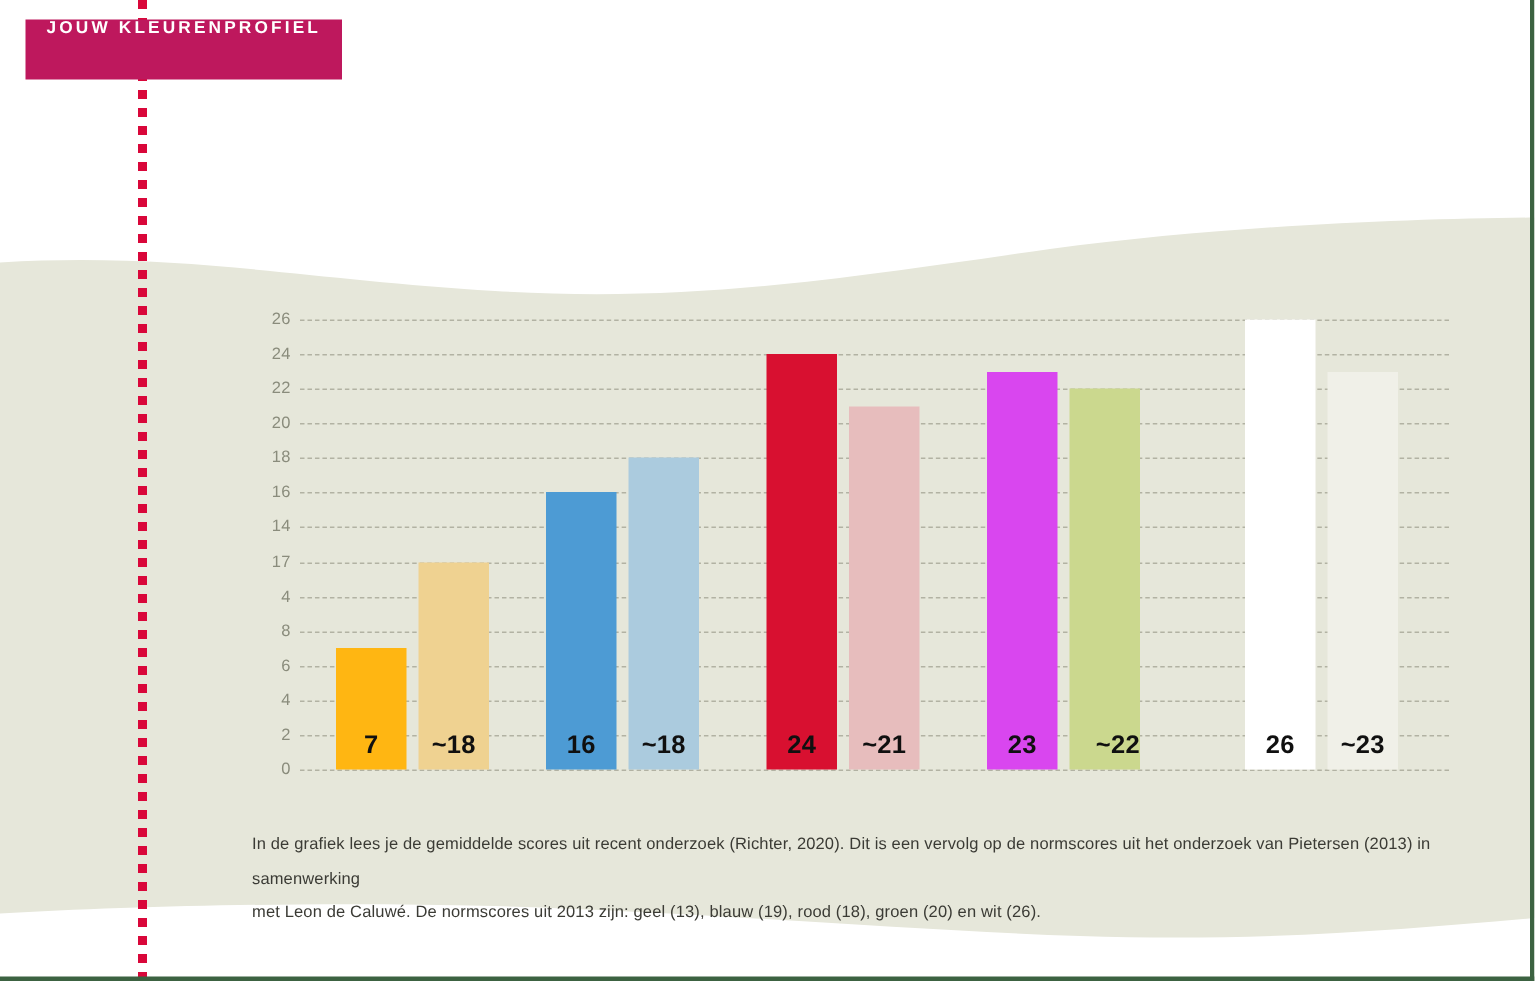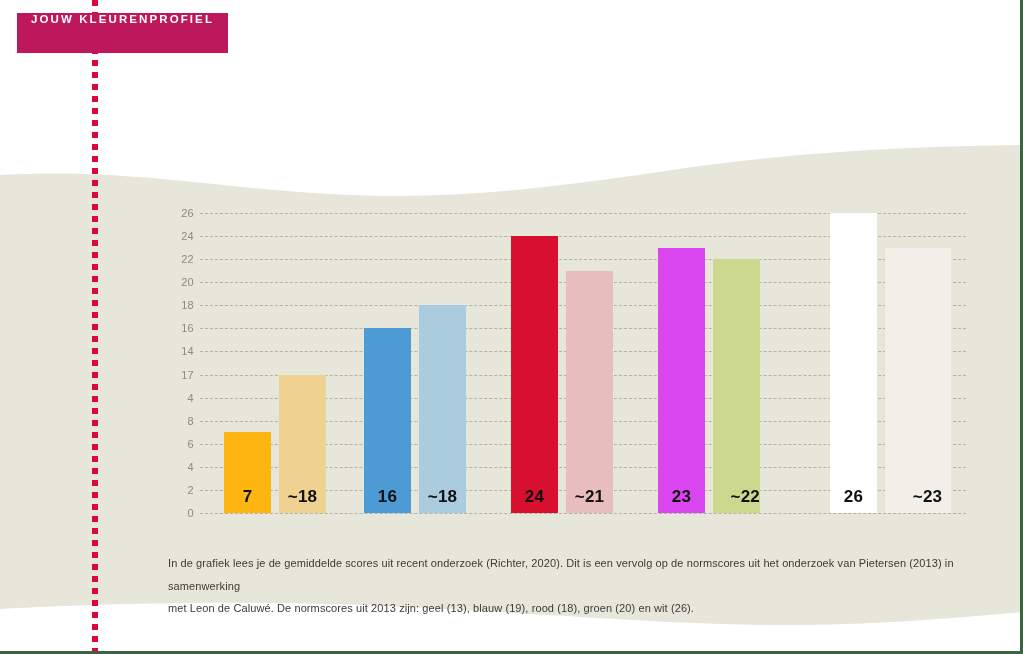--- a/index.html
+++ b/index.html
@@ -224,21 +224,21 @@
         </div>
         <div class="bar" style="left: 458px; width: 47px; height: 265.385px; background: #d946ef;">
           <div class="bar-value">23</div>
         </div>
         <div class="bar" style="left: 513px; width: 47px; height: 253.846px; background: rgb(203, 216, 142); justify-content: flex-end;">
           <div class="bar-value">~22</div>
         </div>
         <div class="bar" style="left: 630px; width: 47px; height: 300px; background: rgb(255, 255, 255);">
           <div class="bar-value">26</div>
         </div>
-        <div class="bar" style="left: 685px; width: 47px; height: 265.385px; background: rgb(240, 240, 232); padding-left: 19px;">
+        <div class="bar" style="left: 685px; width: 47px; height: 265.385px; background: rgb(240, 240, 232);">
           <div class="bar-value">~23</div>
         </div>
       </div>
   </div>
 
   <div class="caption">
     <div>In de grafiek lees je de gemiddelde scores uit recent onderzoek (Richter, 2020). Dit is een vervolg op de normscores uit het onderzoek van Pietersen (2013) in samenwerking</div>
     <div>met Leon de Caluwé. De normscores uit 2013 zijn: geel (13), blauw (19), rood (18), groen (20) en wit (26).</div>
   </div>
 

